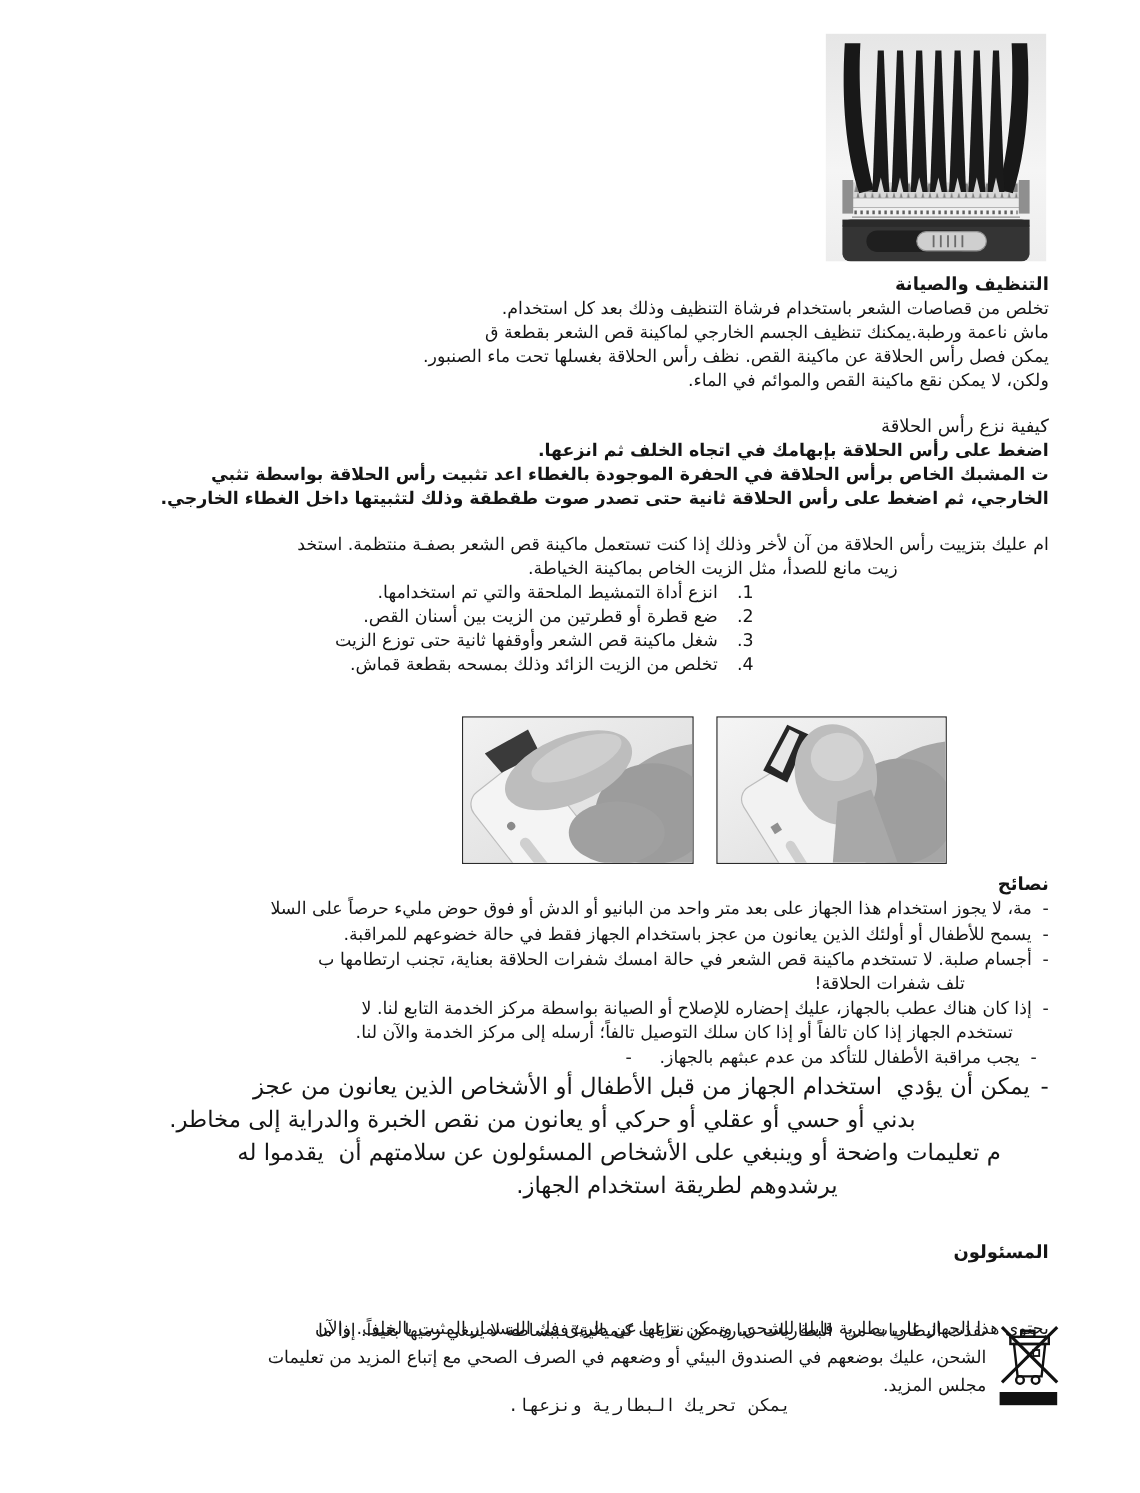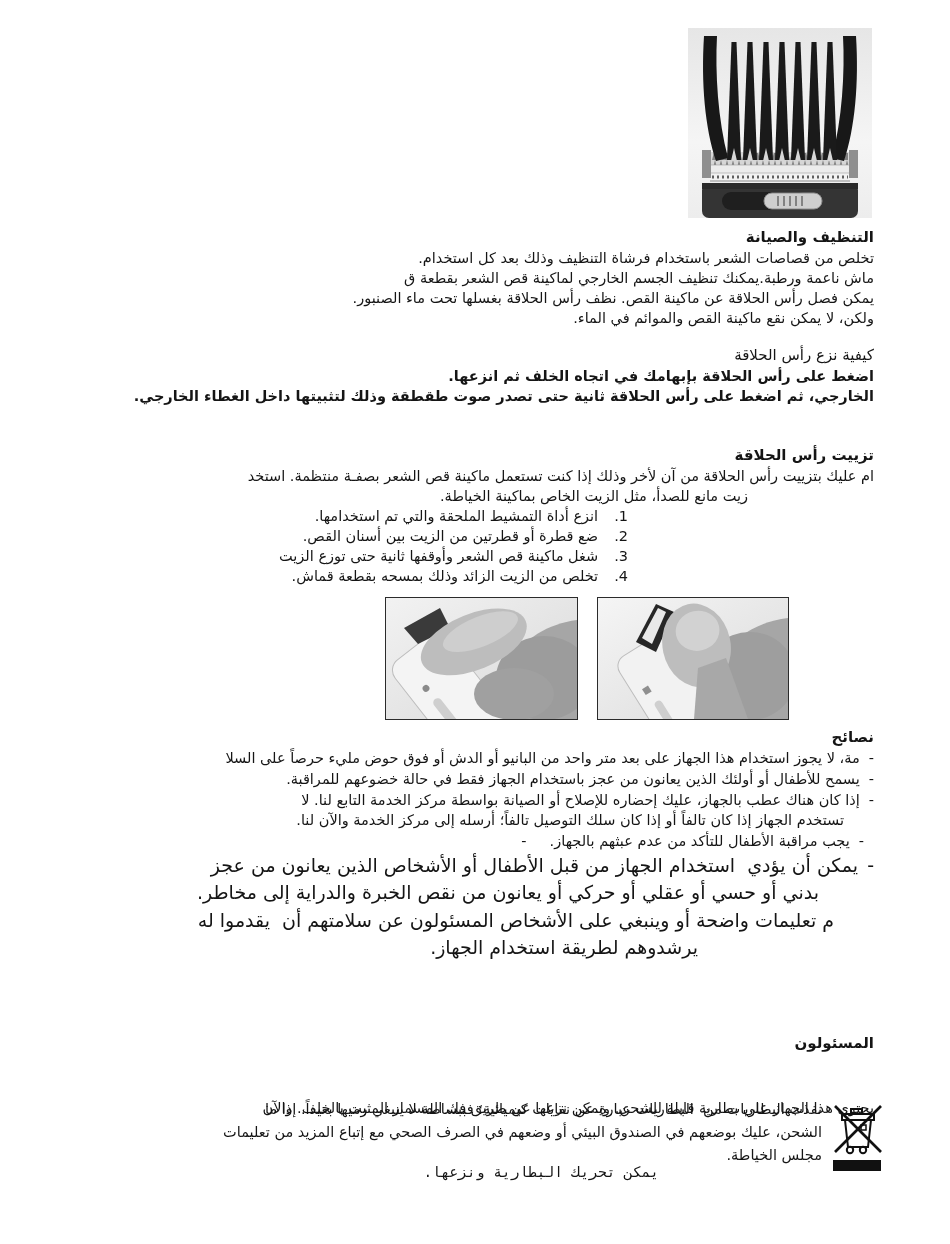--- a/index.html
+++ b/index.html
@@ -8,21 +8,21 @@
     font-family:"DejaVu Sans",sans-serif;color:#151515;overflow:hidden;padding-left:24px;
   }
   .sec{position:absolute;left:85px;right:84px;direction:rtl;text-align:right;}
   .h{font-size:15px;font-weight:bold;line-height:22px;height:22px;white-space:nowrap;}
   .h.plain{font-weight:normal;}
   .ln{font-size:14.5px;line-height:20px;white-space:nowrap;}
   .ln.b{font-weight:bold;}
   .big{font-size:19px;line-height:27px;}
   .bullet .dash{margin-left:9px;}
   .pr10{padding-right:10px;}  .pr30{padding-right:30px;}
-  .pr40{padding-right:40px;}  .pr55{padding-right:55px;}
+  .pr40{padding-right:40px;}  .pr55{padding-right:55px;text-align:center;}
   .pr70{padding-right:70px;}  .pr110{padding-right:110px;}
   .pr126{padding-right:126px;}.pr176{padding-right:176px;}
   .pr215{padding-right:215px;font-family:Liberation Mono, monospace;}
   .steps{padding-right:246px;margin-top:0;}
   .step .num{margin-left:16px;}
   .bullet{margin-bottom:1px;}
   .figure{position:absolute;box-sizing:border-box;}
   #product-photo{left:688px;top:28px;width:184px;height:190px;}
   .hand-photo{top:597px;height:123px;border:1px solid #2b2b2b;background:#e9e9e9;}
   #hand-photo-1{left:385px;width:193px;}
@@ -106,25 +106,25 @@
     <div class="h">التنظيف والصيانة</div>
     <div class="ln">تخلص من قصاصات الشعر باستخدام فرشاة التنظيف وذلك بعد كل استخدام.</div>
     <div class="ln">ماش ناعمة ورطبة.يمكنك تنظيف الجسم الخارجي لماكينة قص الشعر بقطعة ق</div>
     <div class="ln">يمكن فصل رأس الحلاقة عن ماكينة القص. نظف رأس الحلاقة بغسلها تحت ماء الصنبور.</div>
     <div class="ln">ولكن، لا يمكن نقع ماكينة القص والموائم في الماء.</div>
   </div>
 
   <div class="sec" id="sec-removal">
     <div class="h plain">كيفية نزع رأس الحلاقة</div>
     <div class="ln b">اضغط على رأس الحلاقة بإبهامك في اتجاه الخلف ثم انزعها.</div>
+    <div class="ln b">ت المشبك الخاص برأس الحلاقة في الحفرة الموجودة بالغطاء اعد تثبيت رأس الحلاقة بواسطة تثبي</div>
     <div class="ln b">الخارجي، ثم اضغط على رأس الحلاقة ثانية حتى تصدر صوت طقطقة وذلك لتثبيتها داخل الغطاء الخارجي.</div>
   </div>
 
   <div class="sec" id="sec-oiling">
-    <div class="h">تزييت رأس الحلاقة</div>
     <div class="ln">ام عليك بتزييت رأس الحلاقة من آن لأخر وذلك إذا كنت تستعمل ماكينة قص الشعر بصفـة منتظمة. استخد</div>
     <div class="ln pr126">زيت مانع للصدأ، مثل الزيت الخاص بماكينة الخياطة.</div>
     <div class="steps">
       <div class="ln step">
         <span class="num">1.</span><span>انزع أداة التمشيط الملحقة والتي تم استخدامها.</span>
       </div>
       <div class="ln step">
         <span class="num">2.</span><span>ضع قطرة أو قطرتين من الزيت بين أسنان القص.</span>
       </div>
       <div class="ln step">
@@ -190,20 +190,24 @@
     <div class="h">نصائح</div>
 
     <div class="bullet">
       <div class="ln"><span class="dash">-</span><span>مة، لا يجوز استخدام هذا الجهاز على بعد متر واحد من البانيو أو الدش أو فوق حوض مليء حرصاً على السلا</span></div>
     </div>
 
     <div class="bullet">
       <div class="ln"><span class="dash">-</span><span>يسمح للأطفال أو أولئك الذين يعانون من عجز باستخدام الجهاز فقط في حالة خضوعهم للمراقبة.</span></div>
     </div>
 
+    <div class="bullet">
+      <div class="ln"><span class="dash">-</span><span>أجسام صلبة. لا تستخدم ماكينة قص الشعر في حالة امسك شفرات الحلاقة بعناية، تجنب ارتطامها ب</span></div>
+      <div class="ln pr70">تلف شفرات الحلاقة!</div>
+    </div>
 
     <div class="bullet">
       <div class="ln"><span class="dash">-</span><span>إذا كان هناك عطب بالجهاز، عليك إحضاره للإصلاح أو الصيانة بواسطة مركز الخدمة التابع لنا. لا</span></div>
       <div class="ln pr30">تستخدم الجهاز إذا كان تالفاً أو إذا كان سلك التوصيل تالفاً؛ أرسله إلى مركز الخدمة والآن لنا.</div>
     </div>
 
     <div class="bullet">
       <div class="ln pr10"><span class="dash">-</span><span>يجب مراقبة الأطفال للتأكد من عدم عبثهم بالجهاز.&nbsp;&nbsp;&nbsp;&nbsp;&nbsp;-</span></div>
     </div>
 
@@ -236,17 +240,17 @@
         <g stroke="#111111" stroke-width="2.6">
           <line x1="5" y1="6" x2="51" y2="52"></line>
           <line x1="51" y1="6" x2="5" y2="52"></line>
         </g>
         <rect x="3" y="60" width="48" height="11" fill="#111111"></rect>
       </svg>
     </div>
     <div id="disposal-text">
       <div class="ln">نفذت البطاريات من &nbsp;البطاريات عبارة عن نفايات كيميائية؛ فببساطة لا ينبغي رميها بعيداً. إذا ما</div>
       <div class="ln">الشحن، عليك بوضعهم في الصندوق البيئي أو وضعهم في الصرف الصحي مع إتباع المزيد من تعليمات</div>
-      <div class="ln">مجلس الخياطة.</div>
+      <div class="ln">مجلس المزيد.</div>
     </div>
   </div>
 
 </div>
 
 </body></html>

